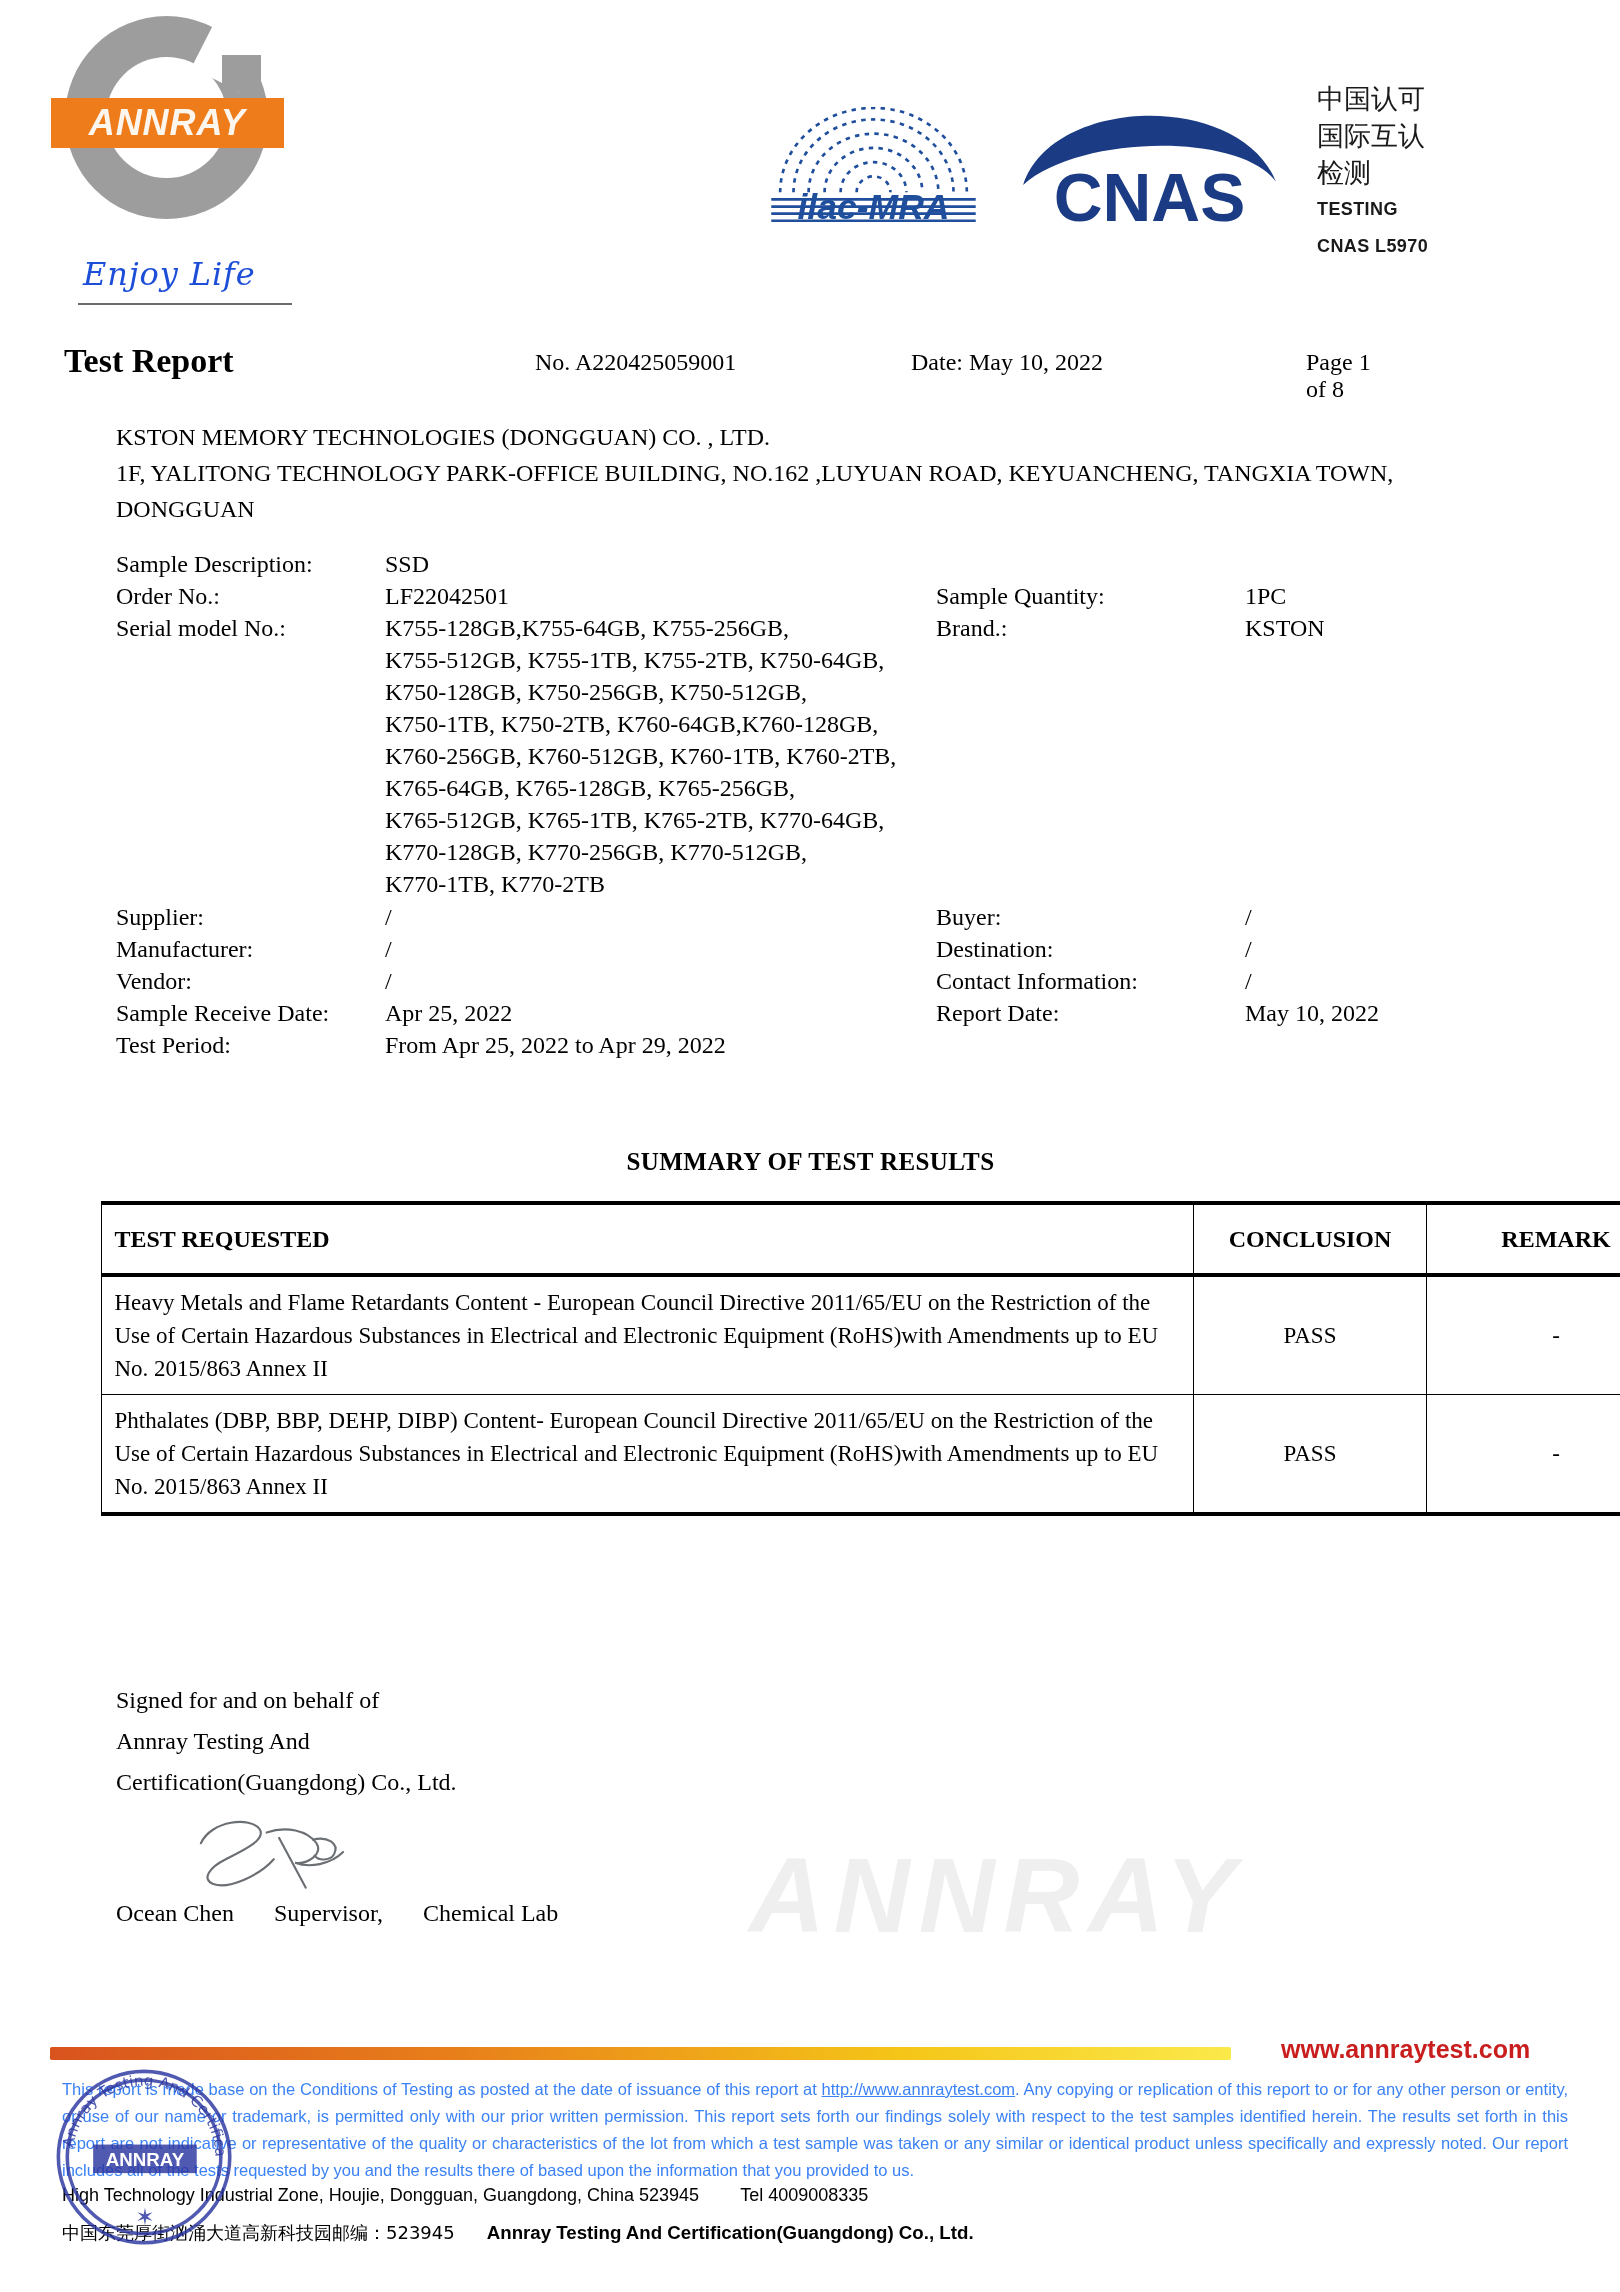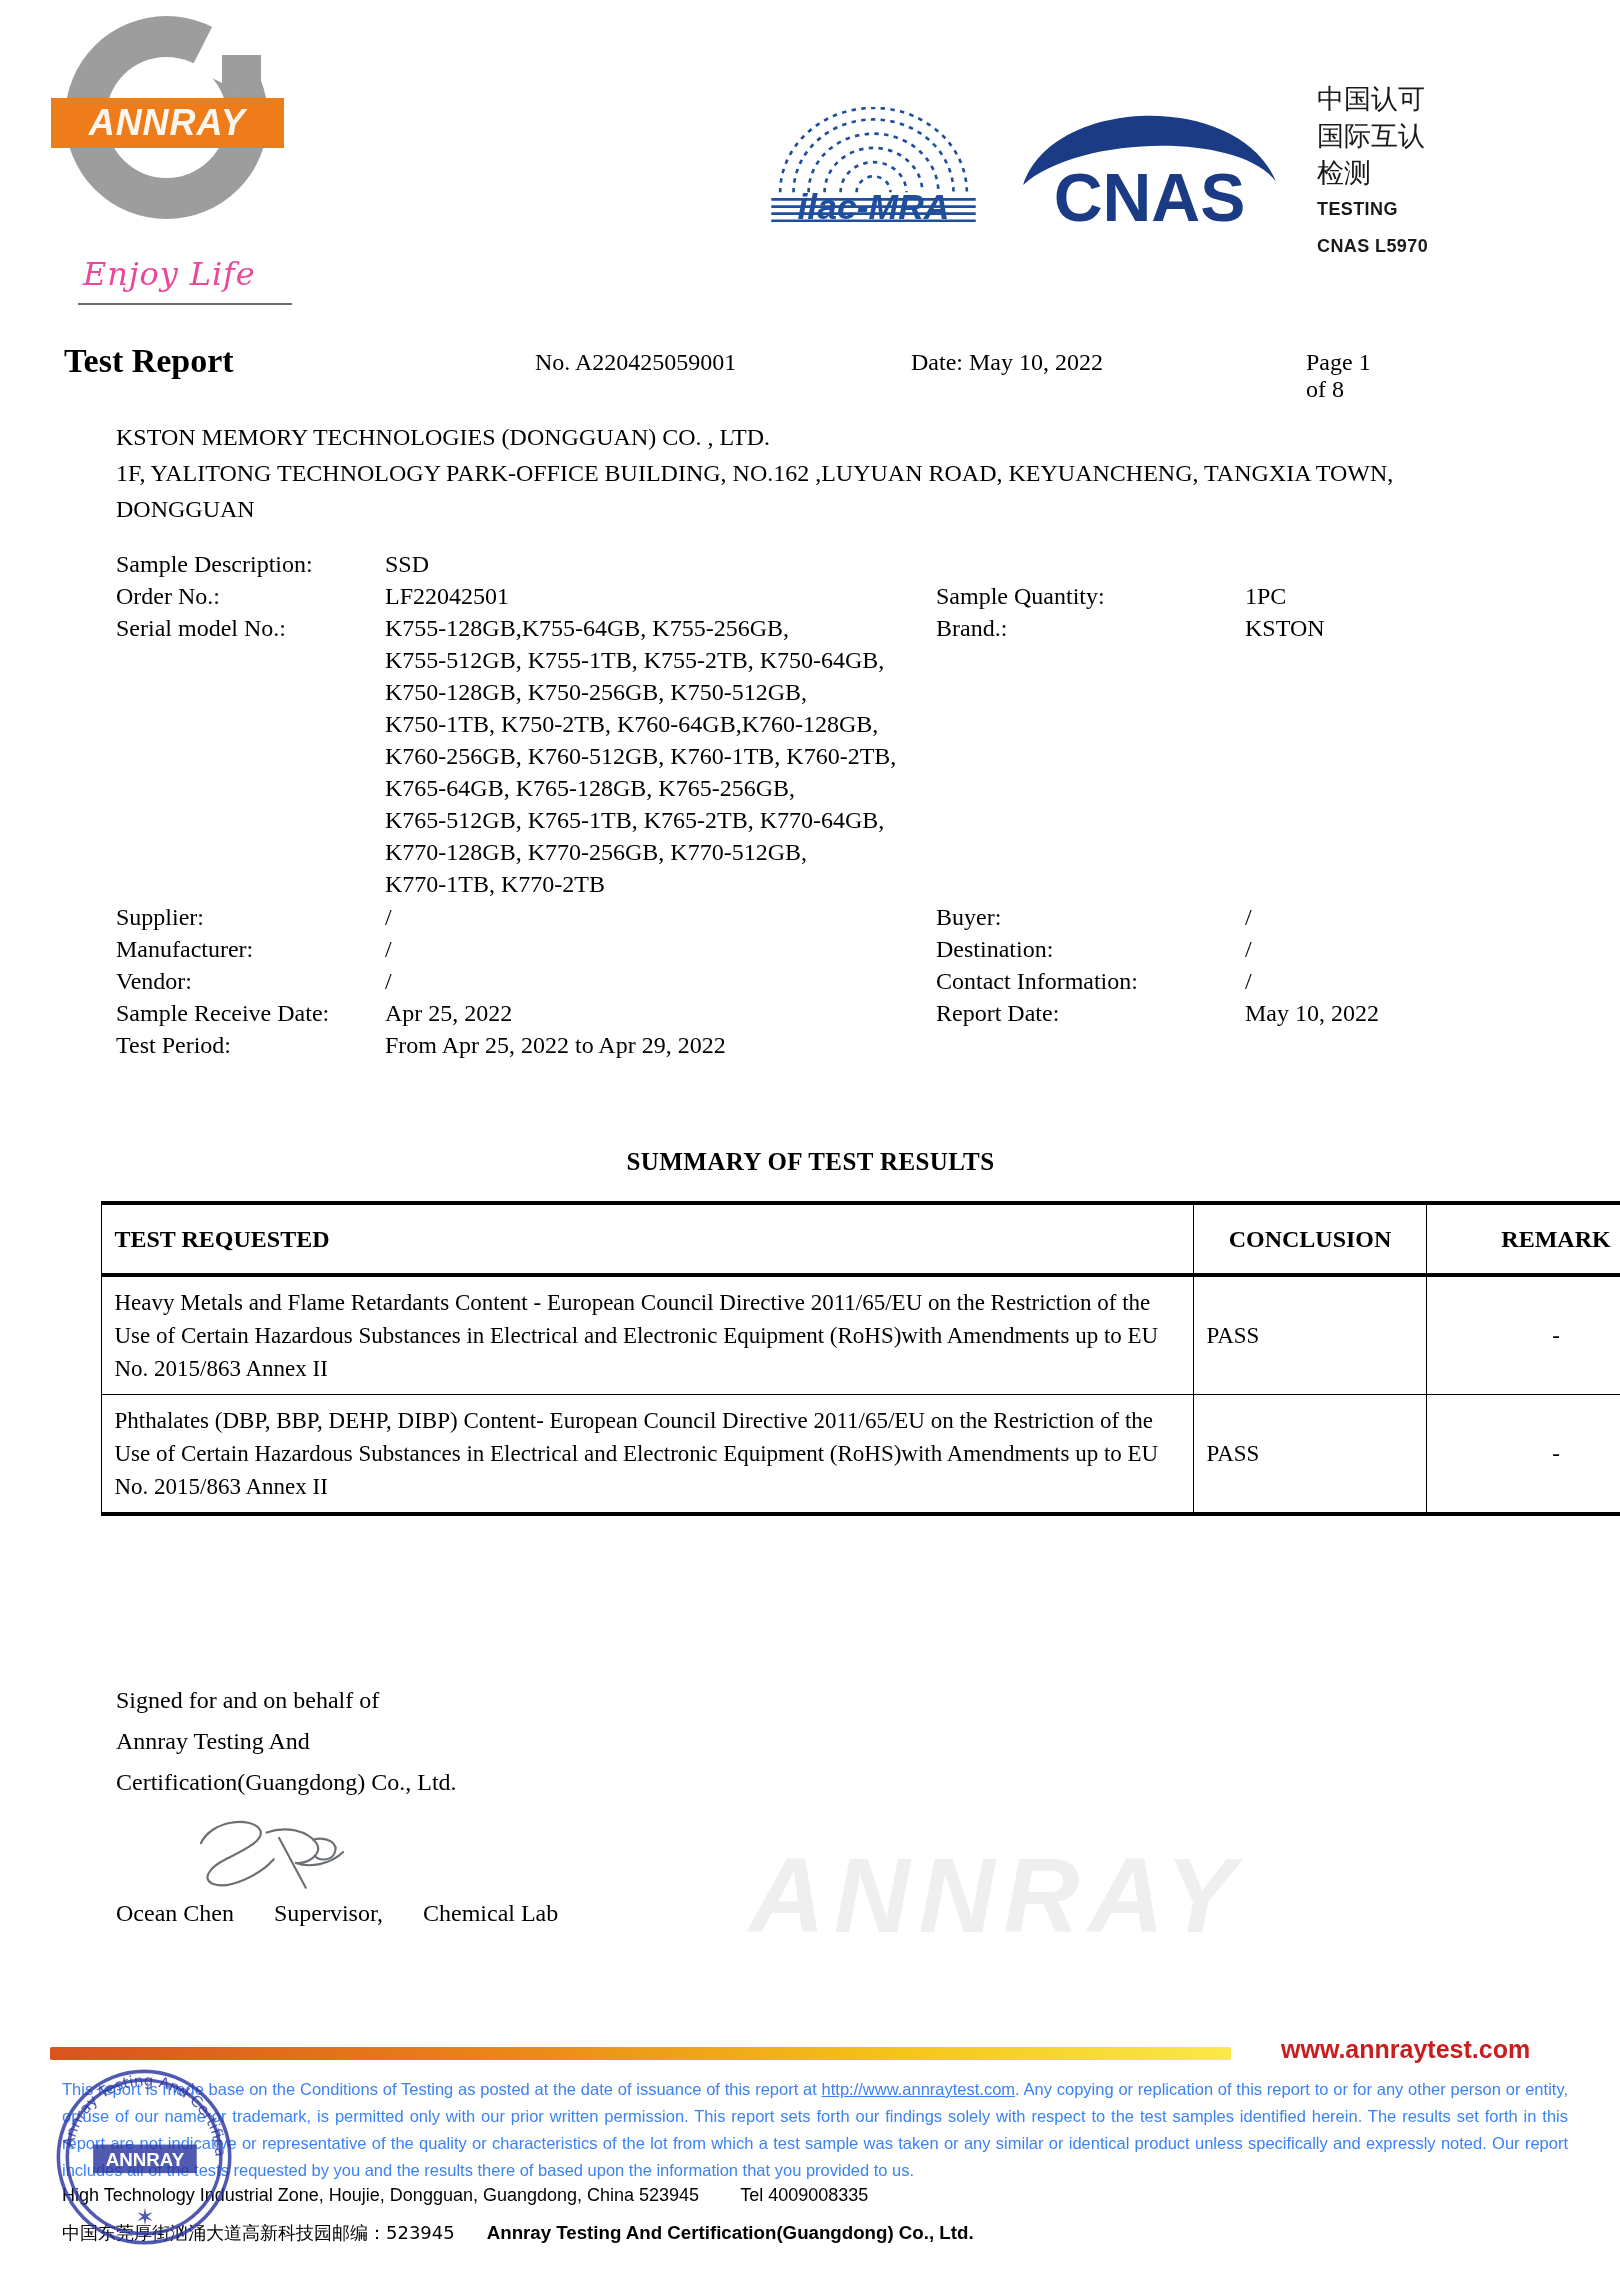--- a/index.html
+++ b/index.html
@@ -41,21 +41,21 @@
   .logo-word {
     position:absolute; left:-14.3px; top:82px; width:233px; height:50px;
     line-height:50px; text-align:center;
     font-family:"Liberation Sans", sans-serif;
     font-weight:bold; font-style:italic; font-size:36px;
     color:#fdf6ee; letter-spacing:0.9px;
   }
   .tagline {
     position:absolute; left:34px; top:239px;
     font-family:"DejaVu Serif", serif; font-style:italic;
-    font-size:32px; color:#ec4899; letter-spacing:0.9px;
+    font-size:32px; color:#1d4ed8; letter-spacing:0.9px;
   }
   .tagline-rule {
     position:absolute; left:28.5px; top:287px; width:214px; height:1.8px;
     background:#6b6b6b;
   }
 
   .ilac { position:absolute; left:762px; top:107px; width:223px; height:120px; }
   .cnas { position:absolute; left:1016px; top:85px; width:267px; height:143px; }
   .cnas-text {
     position:absolute; left:1317px; top:80px;
@@ -109,21 +109,21 @@
     border:1.8px solid #000; padding:9px 12.5px;
     vertical-align:middle;
   }
   table.results thead th {
     border-top:4.5px solid #000; border-bottom:4.5px solid #000;
     font-weight:bold; font-size:24px; height:50px;
   }
   table.results thead th.left { text-align:left; }
   table.results thead th.ctr  { text-align:center; }
   table.results td.desc  { text-align:left; line-height:33px; }
-  table.results td.concl { width:207px;font-family:Liberation Serif, serif; }
+  table.results td.concl { text-align:center; width:207px;font-family:Liberation Serif, serif; }
   table.results td.rem   { text-align:center; width:233px; }
   table.results tbody tr:last-child td { border-bottom:4.5px solid #000; }
 
   
   .sign { position:absolute; left:116px; top:1680px; font-size:24px; line-height:41px; }
   .signature-img { position:absolute; left:174px; top:1813px; width:196px; height:80px; }
   .sign-name { position:absolute; left:116px; top:1900px; font-size:24px; }
   .sign-name span { margin-right:34px; }
 
   

